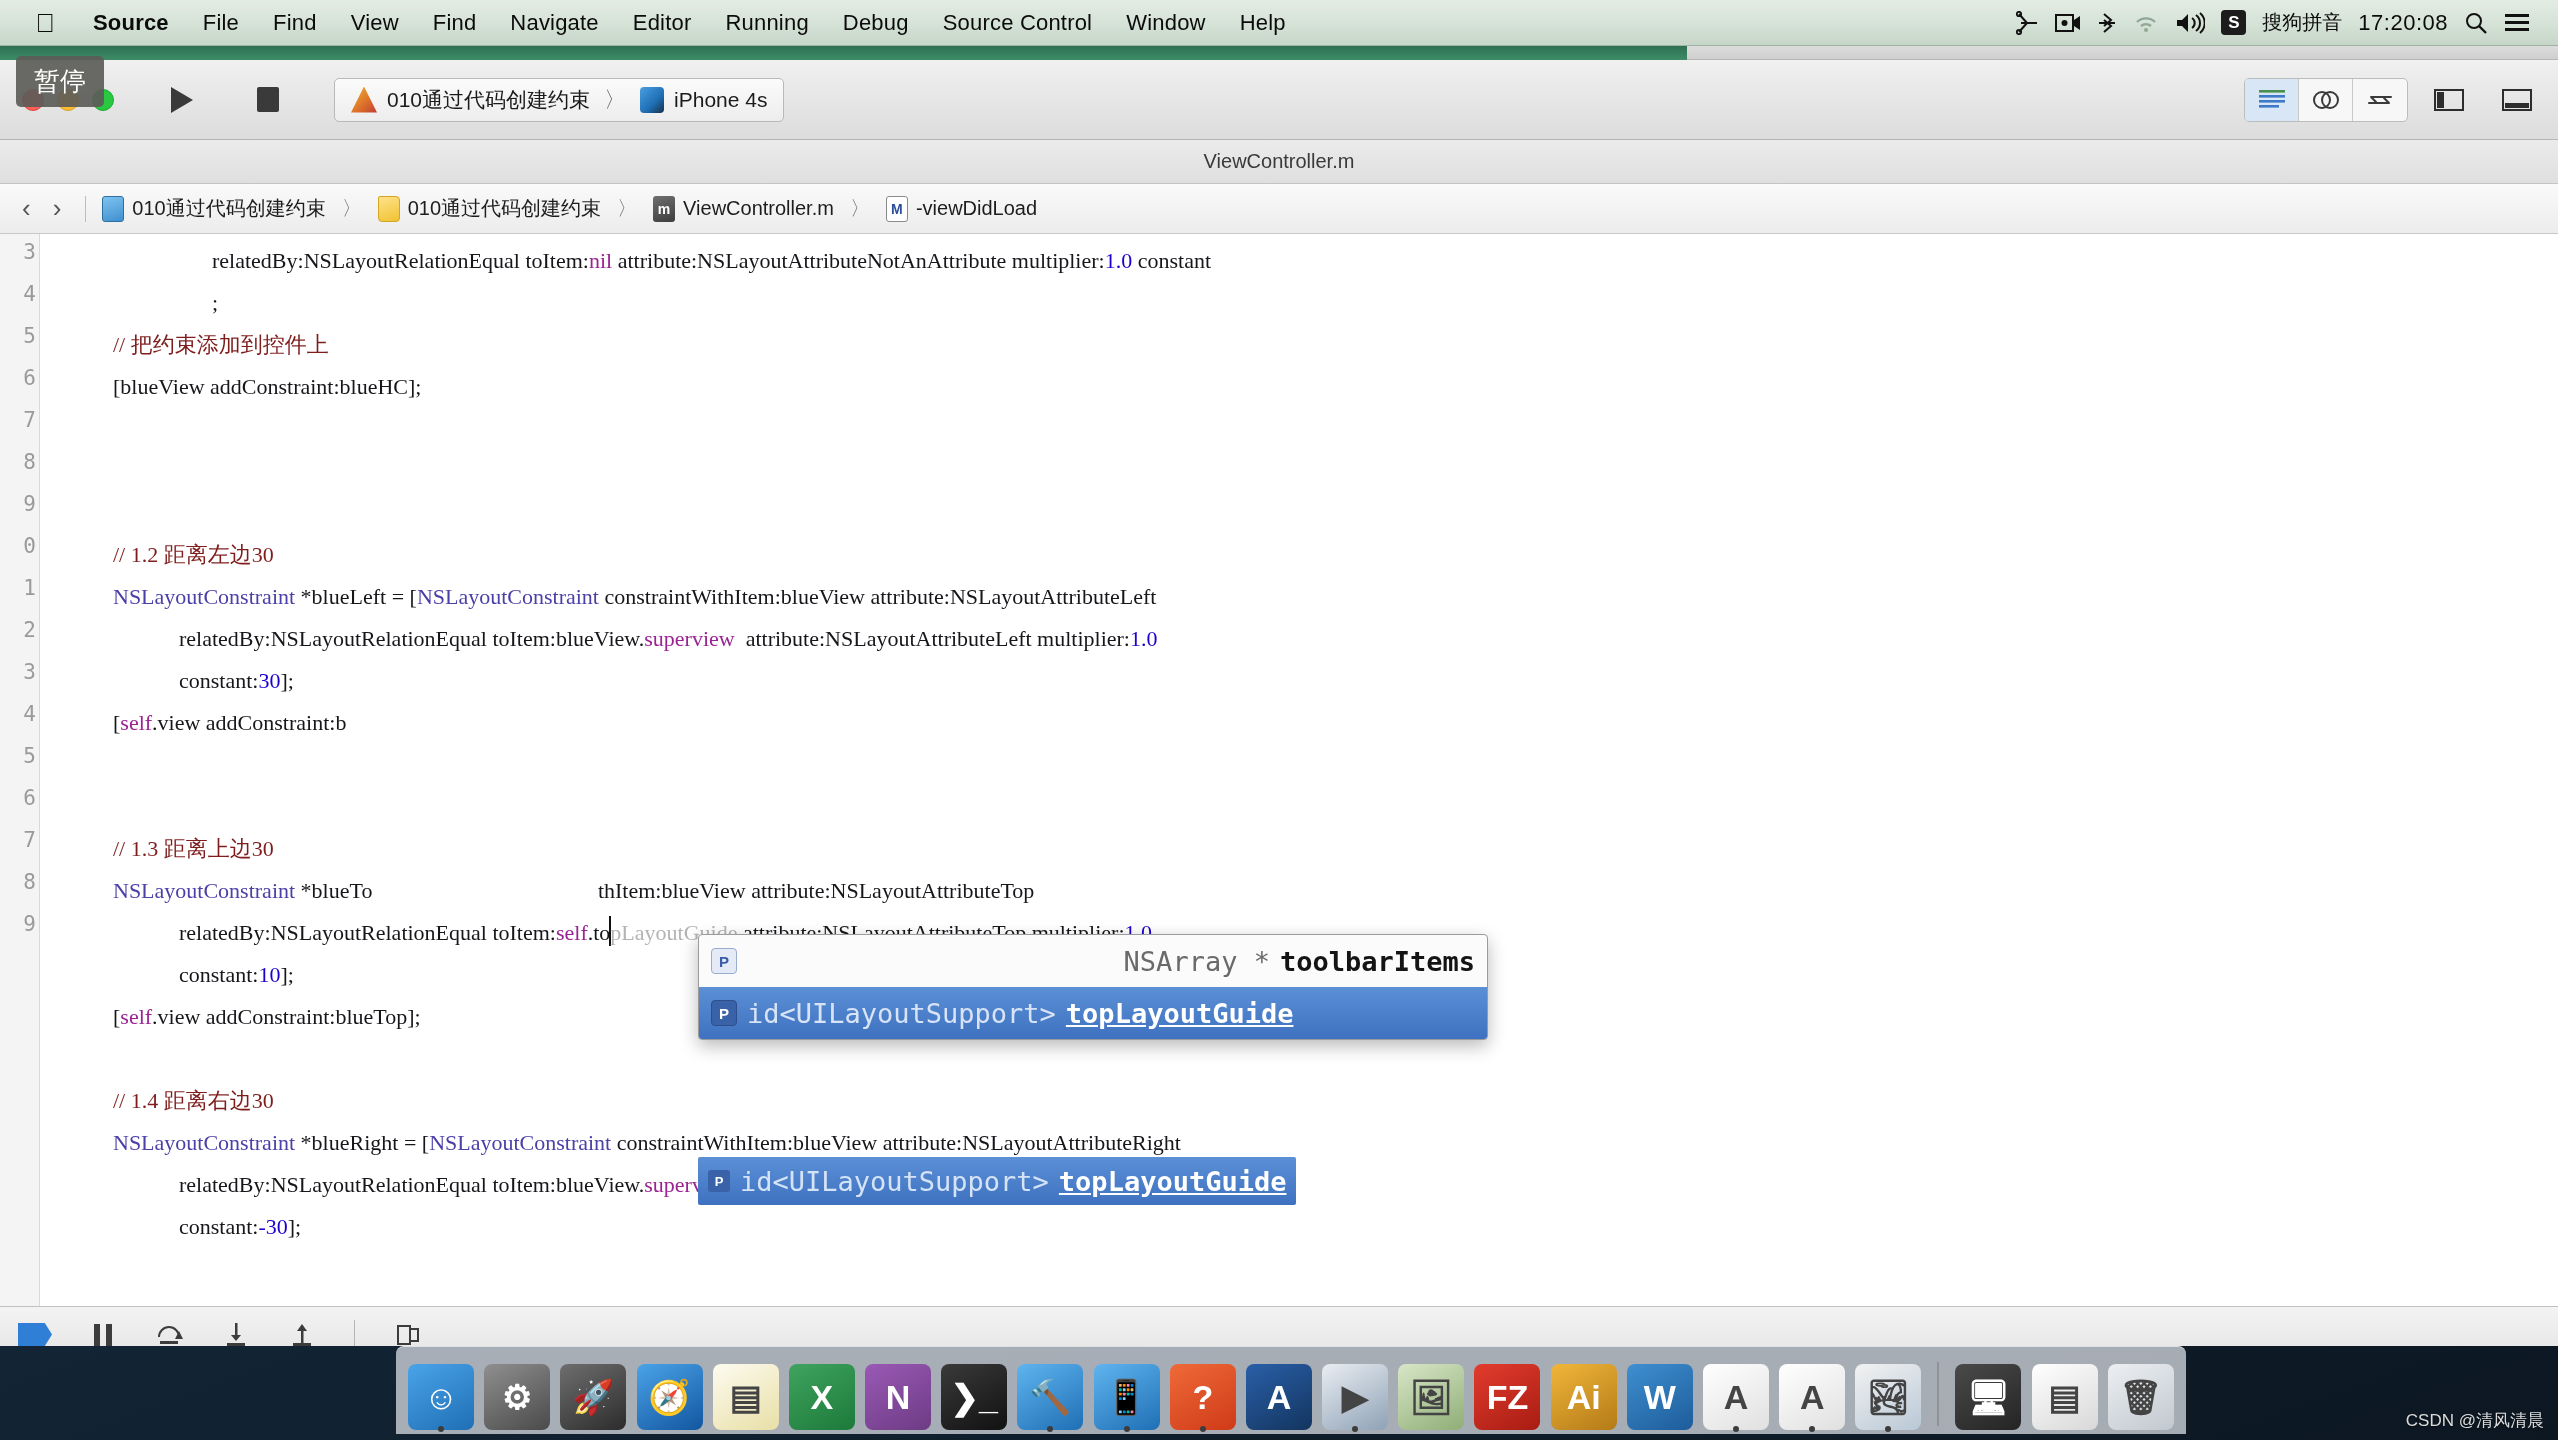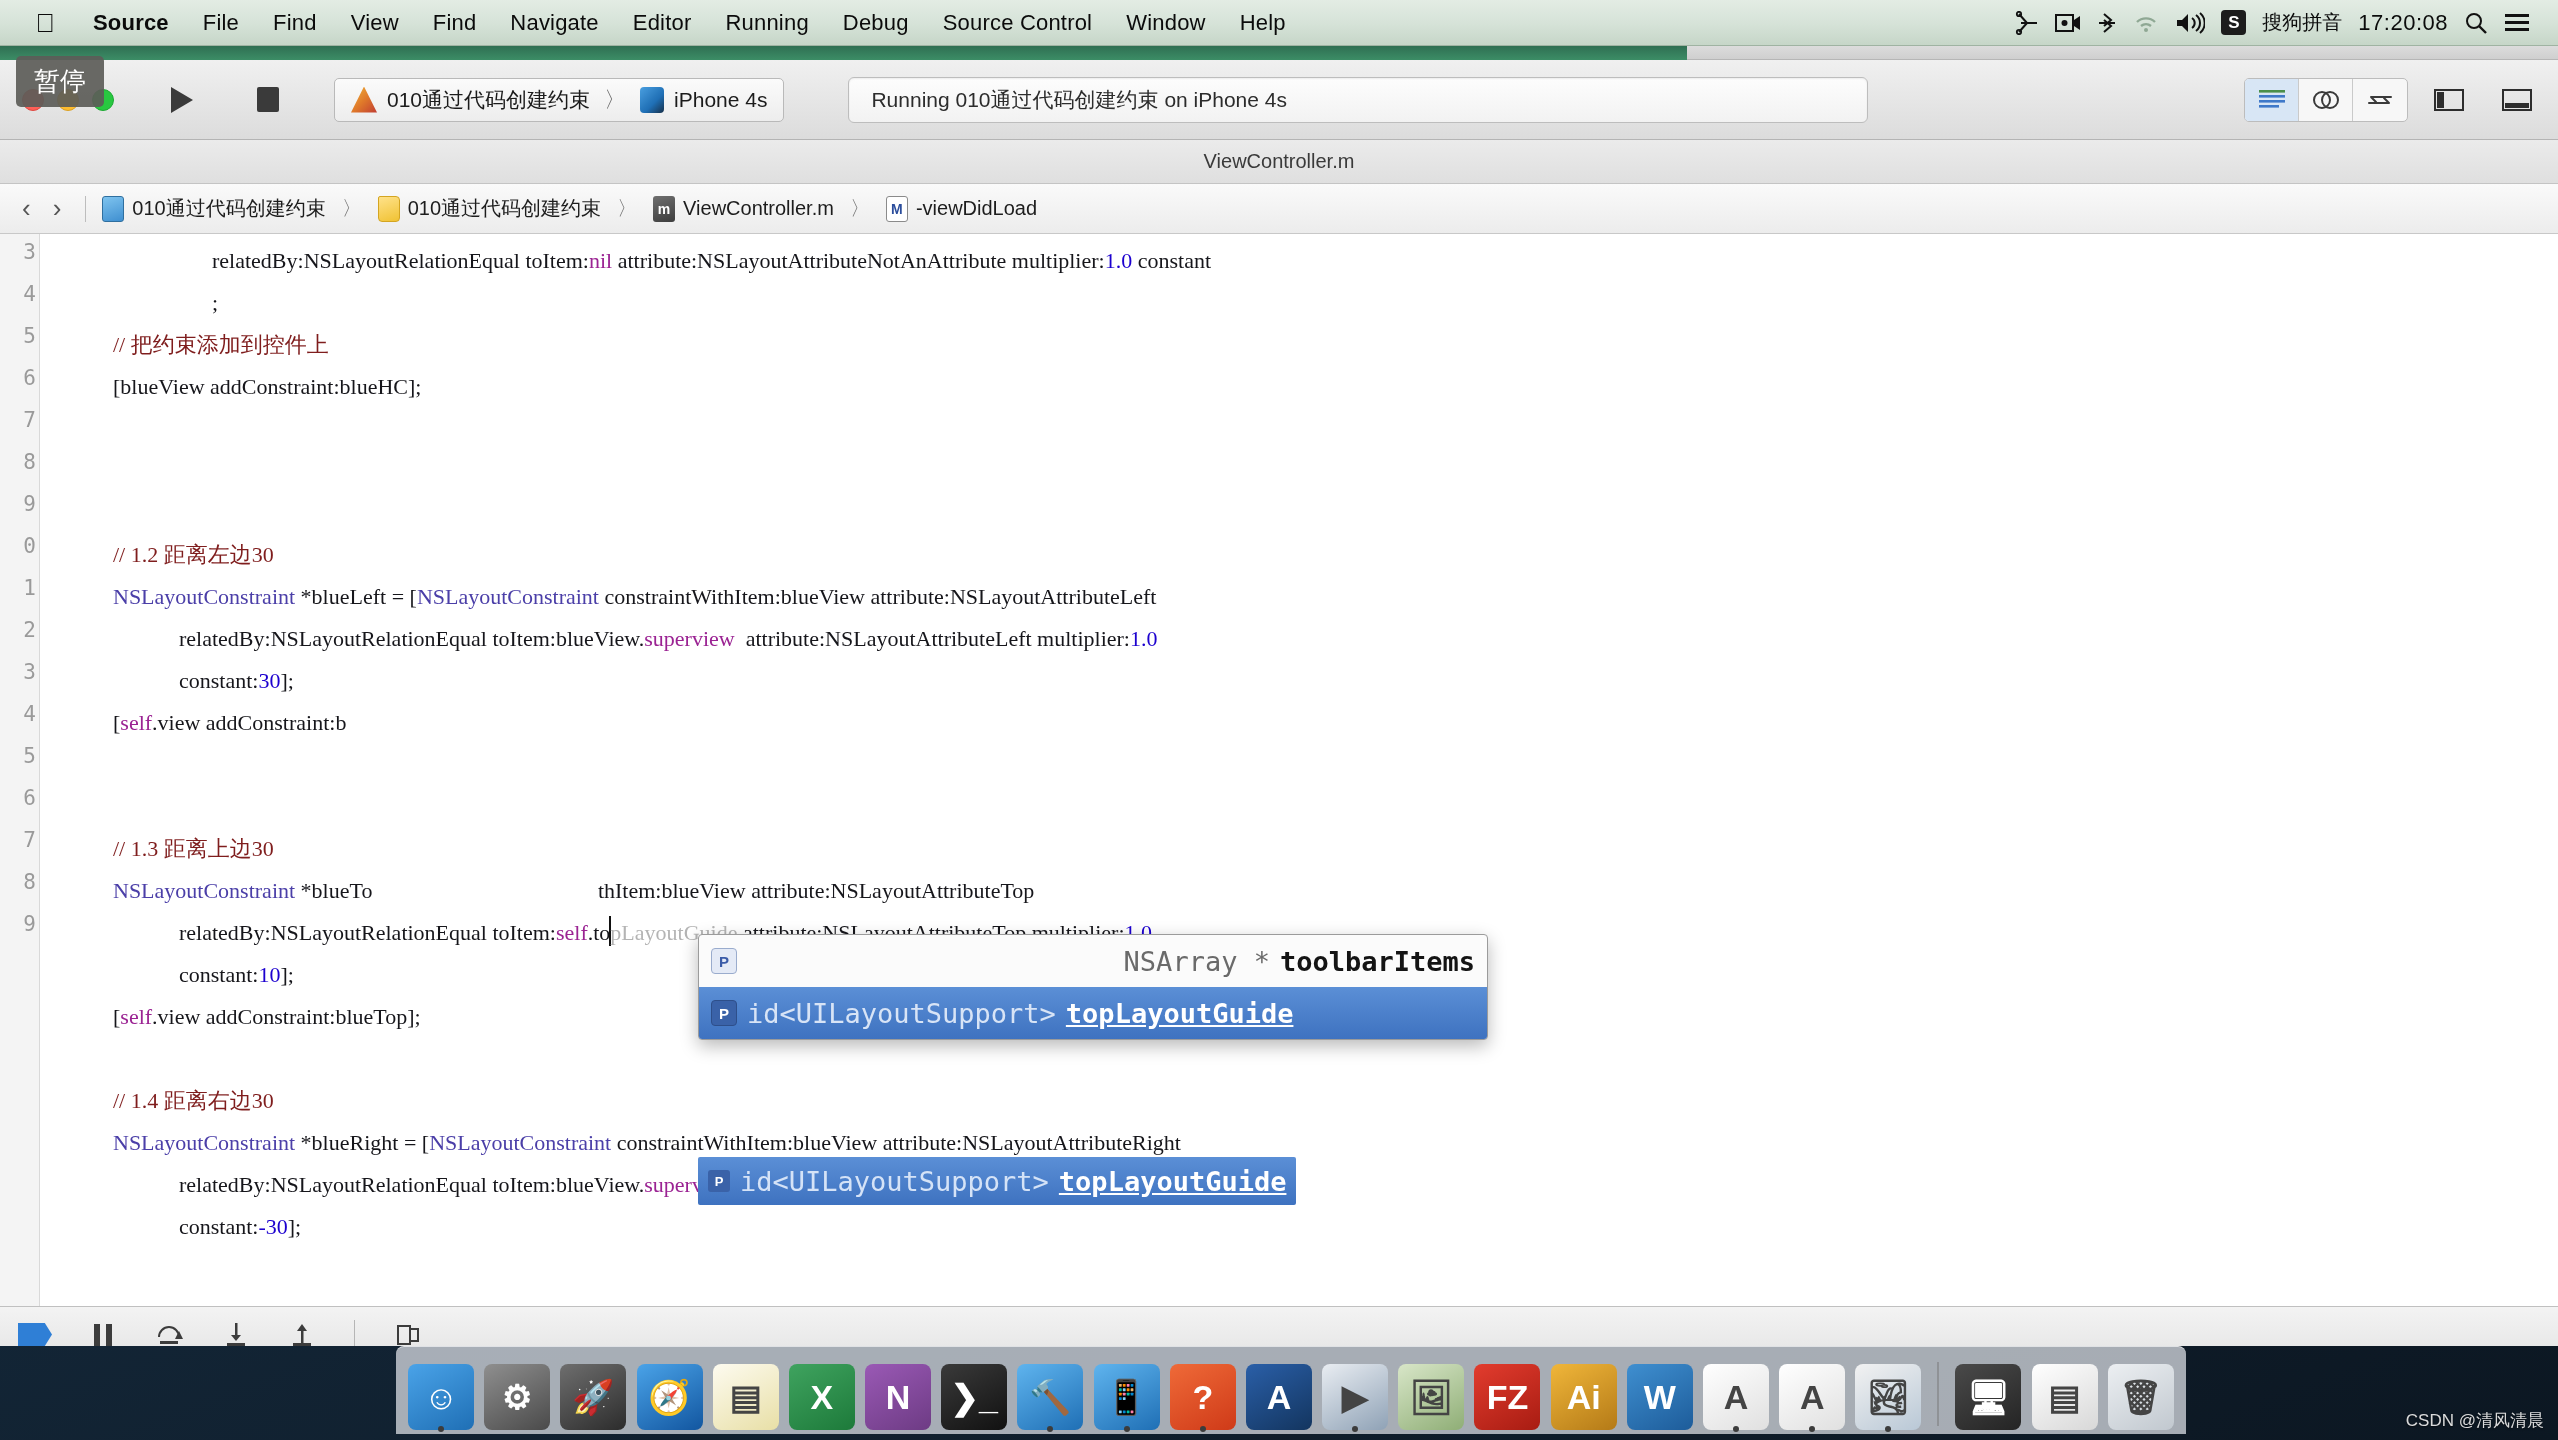--- a/index.html
+++ b/index.html
@@ -295,23 +295,20 @@
       </div>
 
       <div class="scheme-box">
         <span class="ico-xcode"></span>
         <span>010通过代码创建约束</span>
         <span class="scheme-sep">〉</span>
         <span class="ico-sim"></span>
         <span>iPhone 4s</span>
       </div>
 
-      <div class="status-bar">
-        <span>Running 010通过代码创建约束 on iPhone 4s</span>
-      </div>
 
       <div class="toolbar-right">
         <div class="seg-group">
           <div class="seg-btn active">
             <svg width="30" height="24" viewBox="0 0 30 24">
               <rect x="2" y="2" width="26" height="2.6" fill="#4a8f4a"></rect>
               <rect x="2" y="7" width="26" height="2.6" fill="#3f79c9"></rect>
               <rect x="2" y="12" width="26" height="2.6" fill="#3f79c9"></rect>
               <rect x="2" y="17" width="20" height="2.6" fill="#3f79c9"></rect>
             </svg>

